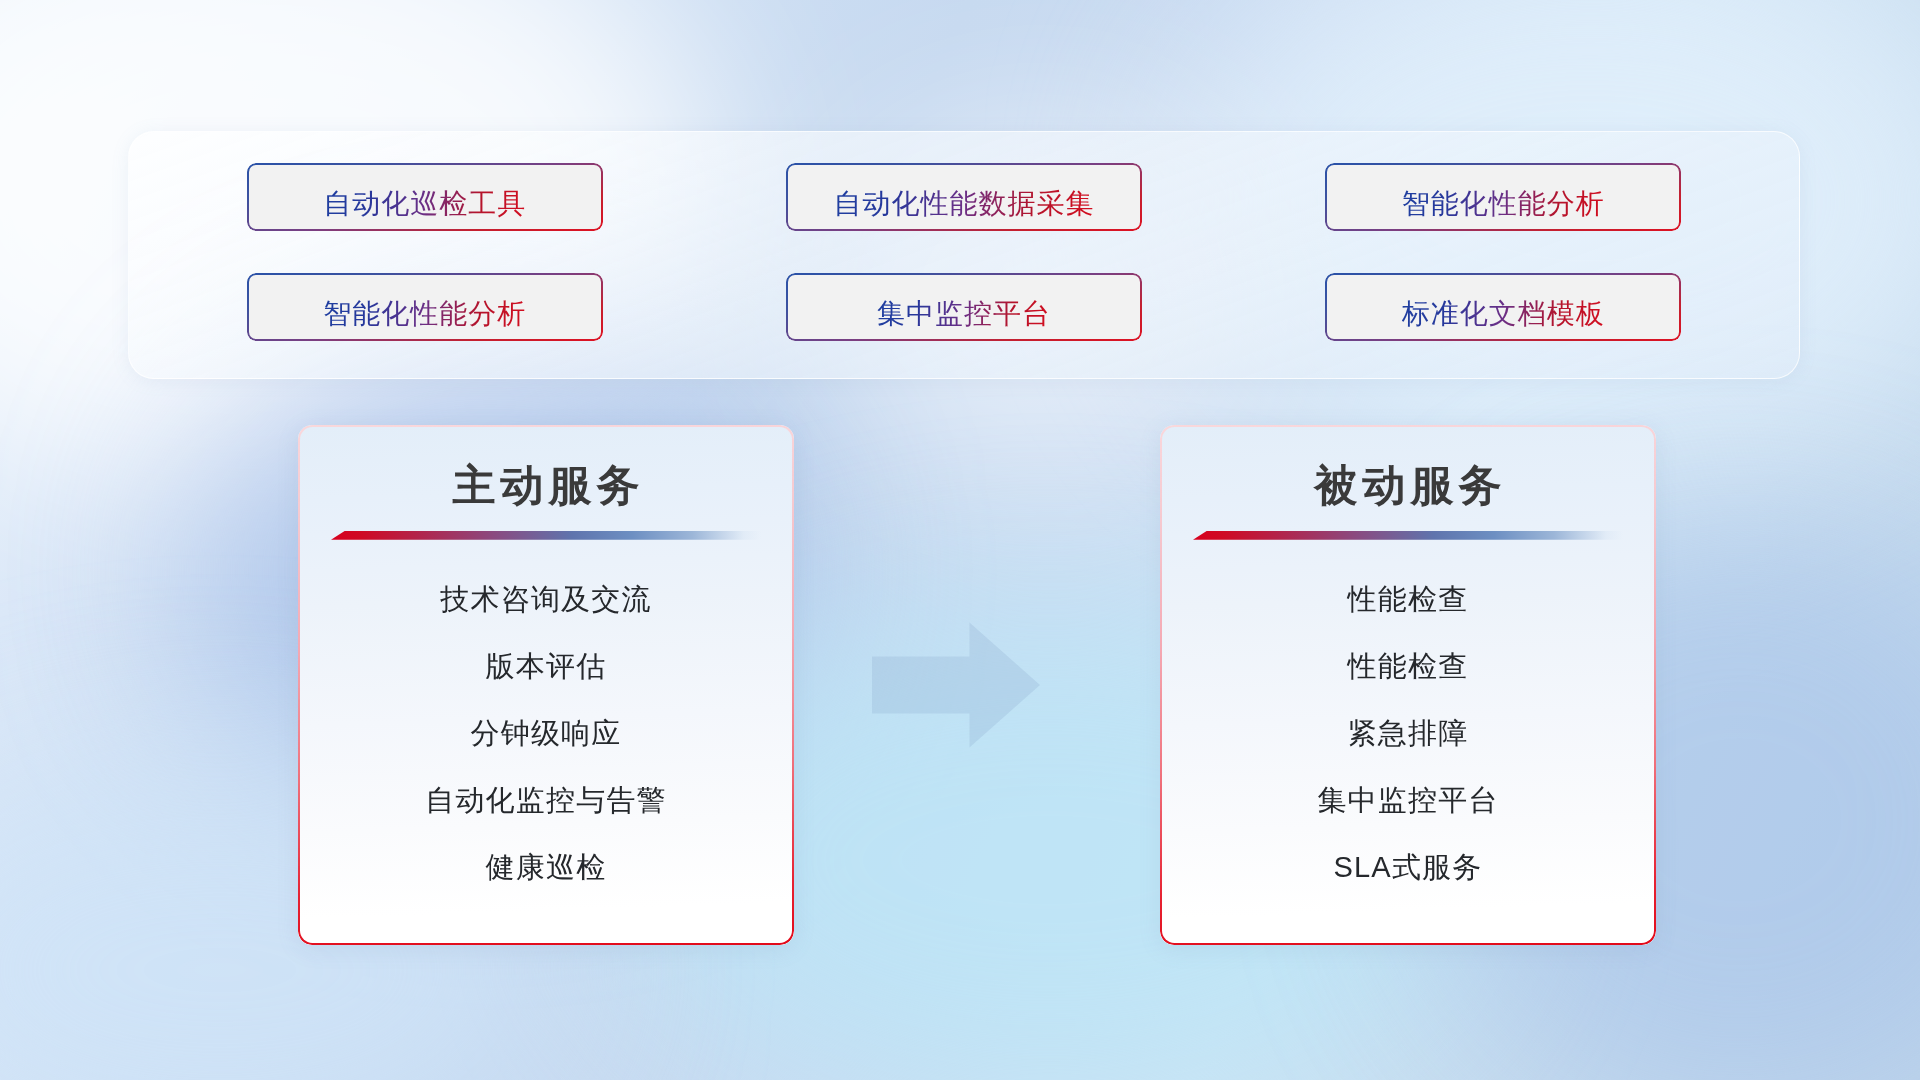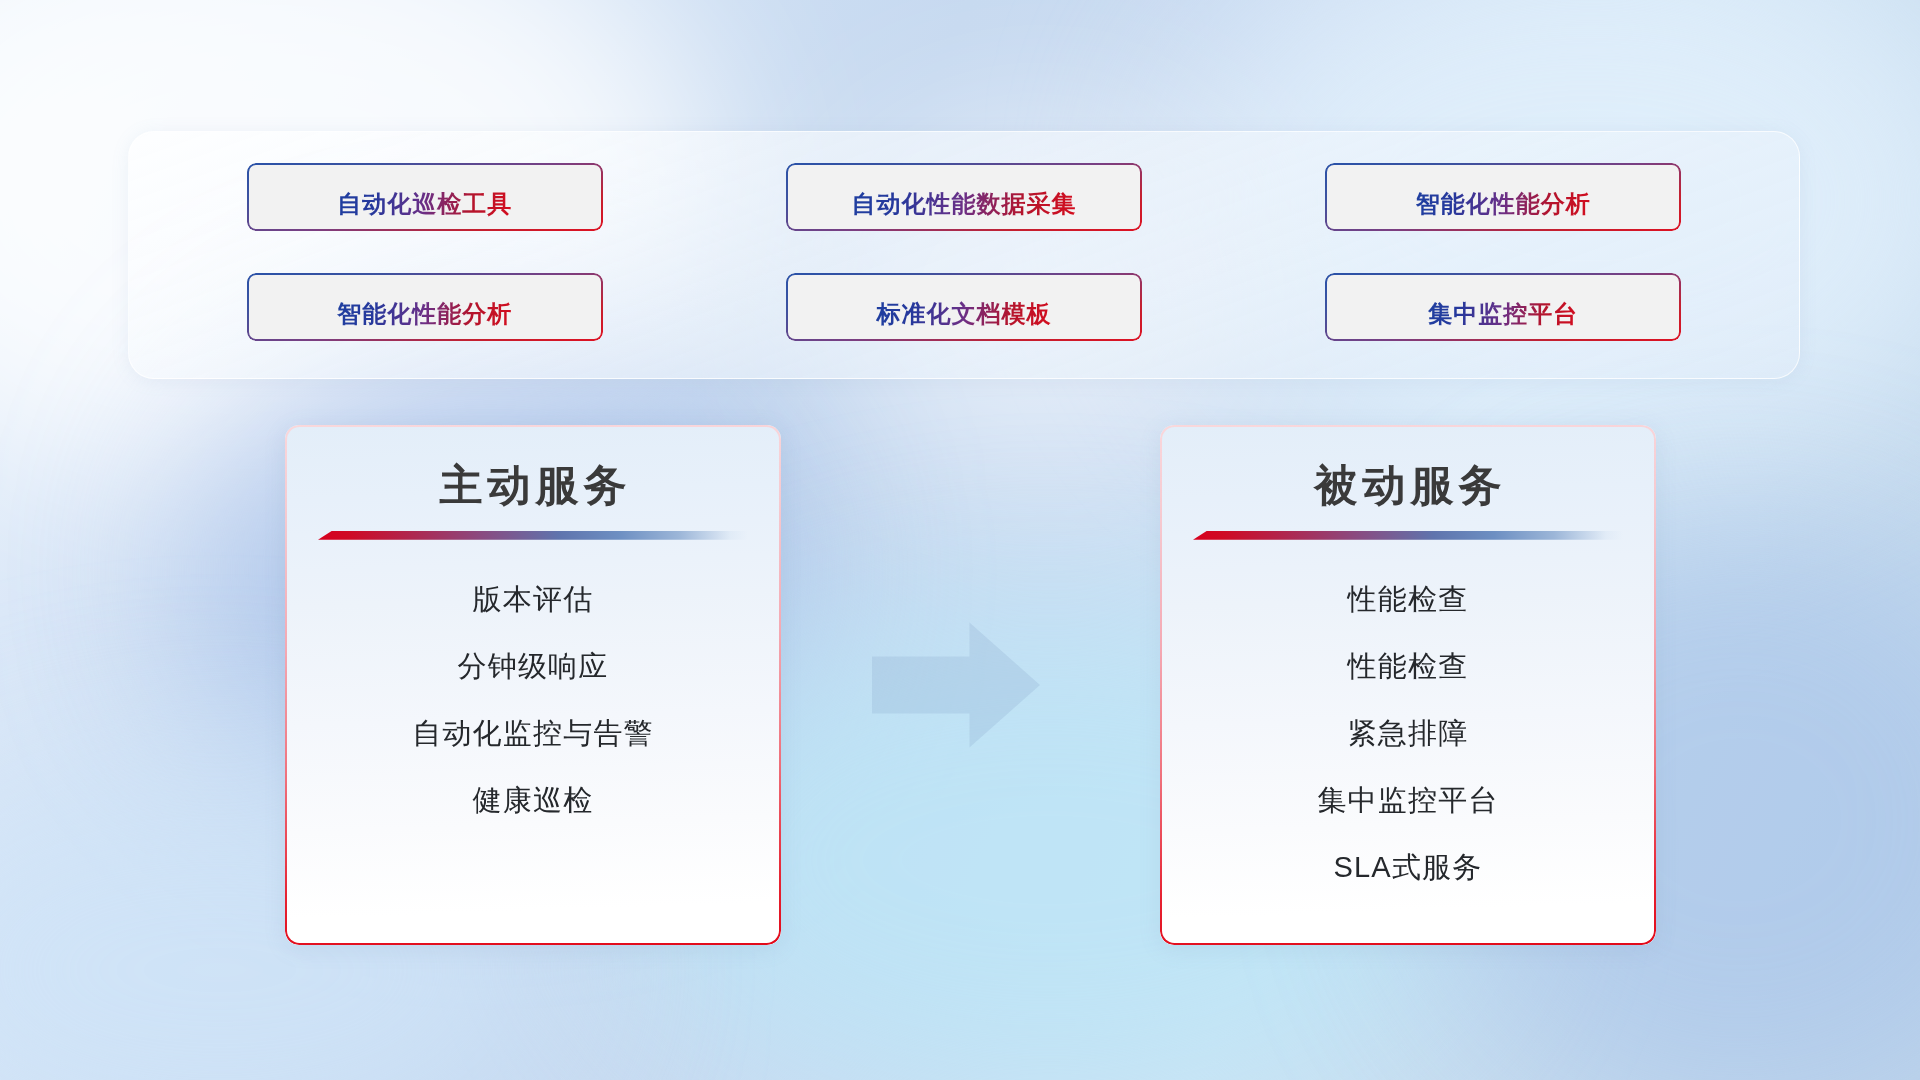--- a/index.html
+++ b/index.html
@@ -121,23 +121,23 @@
         #dd1122 100%);
     -webkit-mask:
       linear-gradient(#fff 0 0) content-box,
       linear-gradient(#fff 0 0);
     -webkit-mask-composite: xor;
             mask-composite: exclude;
     pointer-events: none;
   }
   .pill-label {
     position: relative;
-    font-size: 24px;
+    font-size: 28px;
     letter-spacing: 1px;
-    font-weight: 700;
+    font-weight: 400;
     background: linear-gradient(100deg,
         #1f3fa0 0%,
         #26389c 22%,
         #6b2f86 50%,
         #b4142c 76%,
         #d50d1e 100%);
     -webkit-background-clip: text;
             background-clip: text;
     color: transparent;
     -webkit-text-fill-color: transparent;
@@ -177,21 +177,21 @@
         rgba(238,104,116,0.95) 66%,
         rgba(230,35,50,1) 88%,
         rgba(226,10,26,1) 100%);
     -webkit-mask:
       linear-gradient(#fff 0 0) content-box,
       linear-gradient(#fff 0 0);
     -webkit-mask-composite: xor;
             mask-composite: exclude;
     pointer-events: none;
   }
-  .card.left  { left: 285px; text-align: center; }
+  .card.left  { left: 298px; text-align: center; }
   .card.right { left: 1129px; margin-left: 31px; }
 
   .card-inner {
     position: relative;
     z-index: 2;
     height: 100%;
     display: flex;
     flex-direction: column;
     align-items: center;
     padding-top: 34px;
@@ -280,34 +280,35 @@
 
   <div class="pill">
     <span class="pill-label">智能化性能分析</span>
   </div>
 
   <div class="pill">
     <span class="pill-label">智能化性能分析</span>
   </div>
 
   <div class="pill">
+    <span class="pill-label">集中监控平台</span>
+  </div>
+
+  <div class="pill">
     <span class="pill-label">标准化文档模板</span>
-  </div>
-
-  <div class="pill">
-    <span class="pill-label">集中监控平台</span>
   </div>
 
 </div>
 
 <div class="card left">
   <div class="card-inner">
     <div class="card-title">主动服务</div>
     <div class="card-divider"></div>
     <div class="card-list">
+      <div class="card-list-item">技术咨询及交流</div>
       <div class="card-list-item">版本评估</div>
       <div class="card-list-item">分钟级响应</div>
       <div class="card-list-item">自动化监控与告警</div>
       <div class="card-list-item">健康巡检</div>
     </div>
   </div>
 </div>
 
 <div class="arrow"></div>
 

